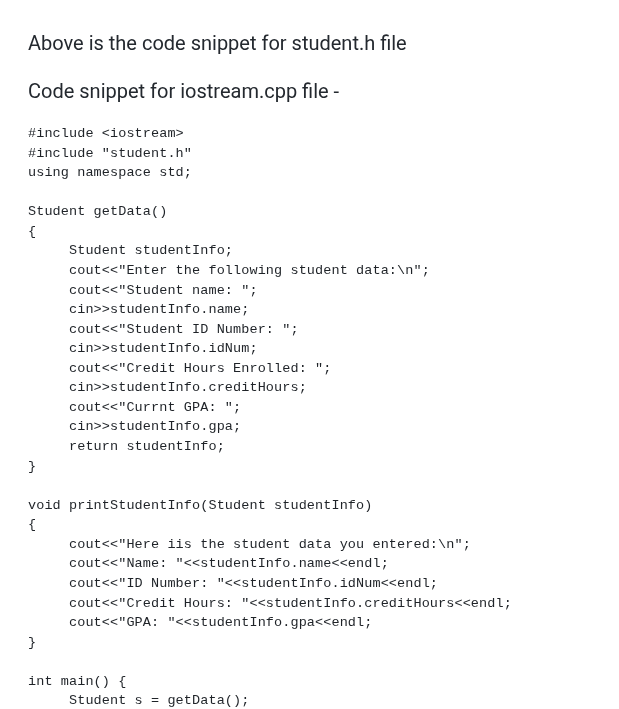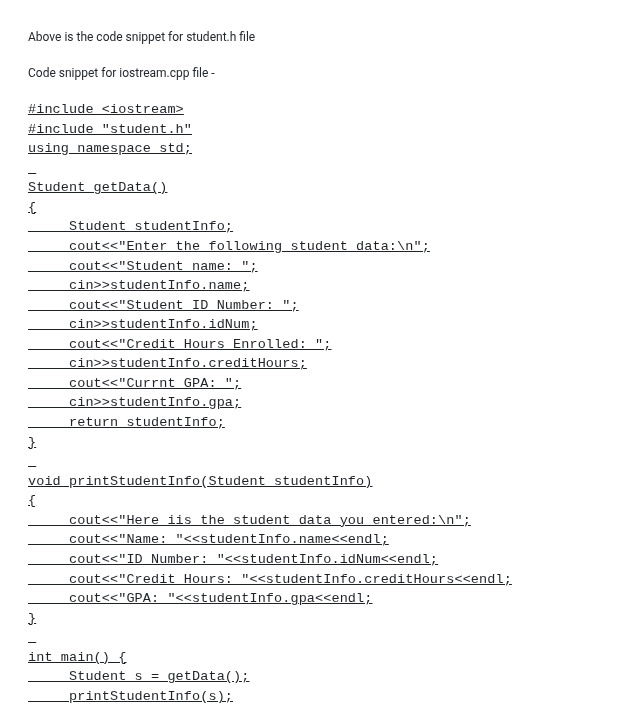--- a/index.html
+++ b/index.html
@@ -5,36 +5,35 @@
   body {
     margin: 0;
     padding: 28px 28px 20px 28px;
     background: #ffffff;
     font-family: -apple-system, BlinkMacSystemFont, "Segoe UI", Roboto, Helvetica, Arial, sans-serif;
     color: #1f2328;
     width: 619px;
     box-sizing: border-box;
   }
   .prose {
-    font-size: 12px;
+    font-size: 20px;
     line-height: 1.5;
     margin: 0 0 18px 0;
     color: #24292f;
   }
   .code {
     font-family: "SFMono-Regular", Consolas, "Liberation Mono", Menlo, Courier, monospace;
     font-size: 13.5px;
     line-height: 1.45;
     white-space: pre;
     color: #1f2328;
     letter-spacing: 0.1px;
   }
   .code-line {
     display: block;
-    text-decoration: underline;
   }
 </style>
 </head>
 <body>
 
 <p class="prose">Above is the code snippet for student.h file</p>
 <p class="prose">Code snippet for iostream.cpp file -</p>
 
 <div class="code" id="code-container"><span class="code-line">#include &lt;iostream&gt;</span><span class="code-line">#include "student.h"</span><span class="code-line">using namespace std;</span><span class="code-line">&nbsp;</span><span class="code-line">Student getData()</span><span class="code-line">{</span><span class="code-line">     Student studentInfo;</span><span class="code-line">     cout&lt;&lt;"Enter the following student data:\n";</span><span class="code-line">     cout&lt;&lt;"Student name: ";</span><span class="code-line">     cin&gt;&gt;studentInfo.name;</span><span class="code-line">     cout&lt;&lt;"Student ID Number: ";</span><span class="code-line">     cin&gt;&gt;studentInfo.idNum;</span><span class="code-line">     cout&lt;&lt;"Credit Hours Enrolled: ";</span><span class="code-line">     cin&gt;&gt;studentInfo.creditHours;</span><span class="code-line">     cout&lt;&lt;"Currnt GPA: ";</span><span class="code-line">     cin&gt;&gt;studentInfo.gpa;</span><span class="code-line">     return studentInfo;</span><span class="code-line">}</span><span class="code-line">&nbsp;</span><span class="code-line">void printStudentInfo(Student studentInfo)</span><span class="code-line">{</span><span class="code-line">     cout&lt;&lt;"Here iis the student data you entered:\n";</span><span class="code-line">     cout&lt;&lt;"Name: "&lt;&lt;studentInfo.name&lt;&lt;endl;</span><span class="code-line">     cout&lt;&lt;"ID Number: "&lt;&lt;studentInfo.idNum&lt;&lt;endl;</span><span class="code-line">     cout&lt;&lt;"Credit Hours: "&lt;&lt;studentInfo.creditHours&lt;&lt;endl;</span><span class="code-line">     cout&lt;&lt;"GPA: "&lt;&lt;studentInfo.gpa&lt;&lt;endl;</span><span class="code-line">}</span><span class="code-line">&nbsp;</span><span class="code-line">int main() {</span><span class="code-line">     Student s = getData();</span><span class="code-line">     printStudentInfo(s);</span></div>
 

